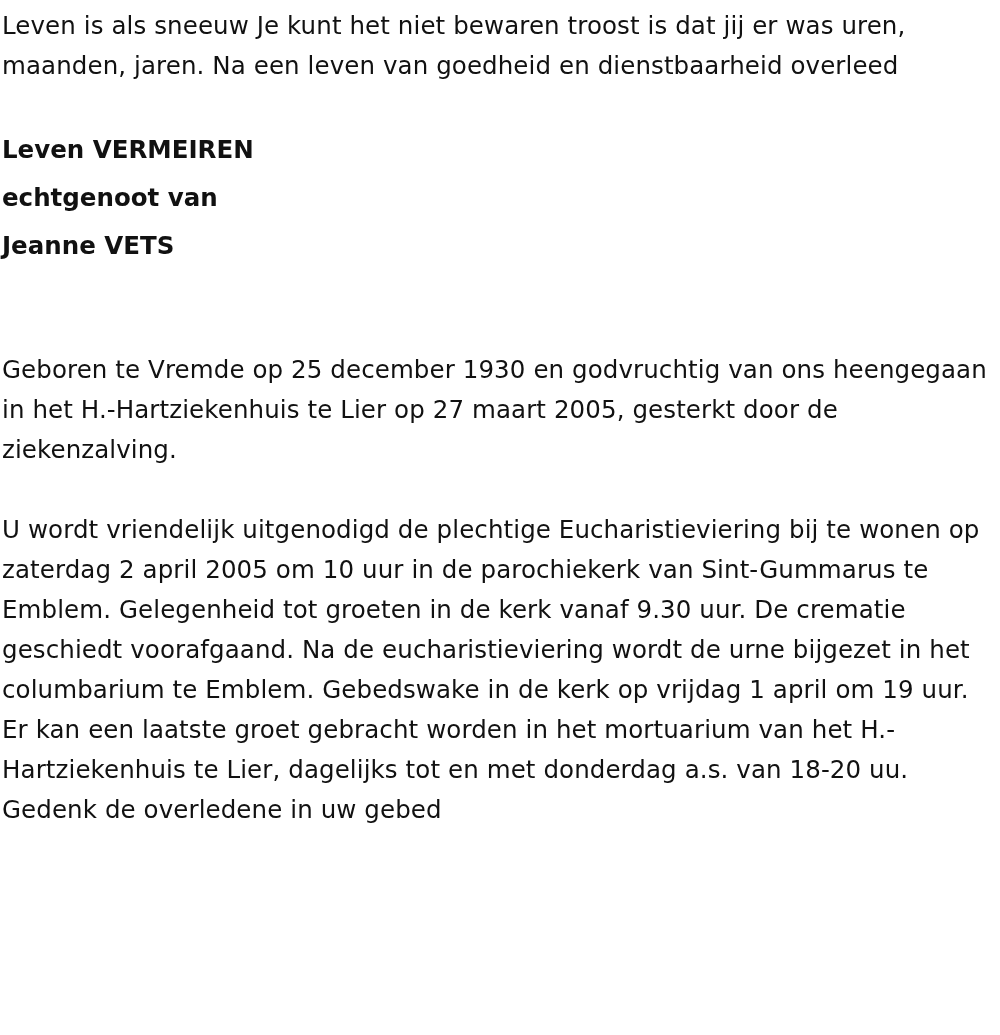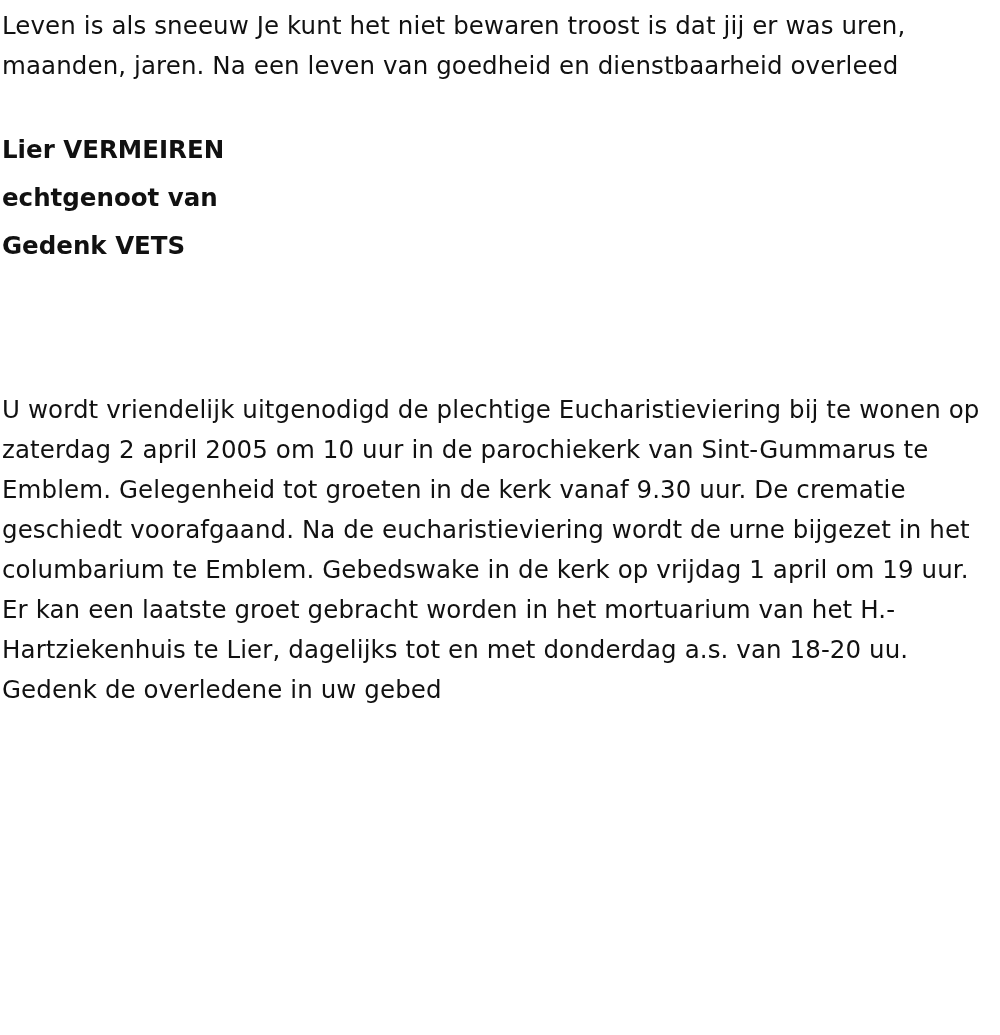--- a/index.html
+++ b/index.html
@@ -41,26 +41,27 @@
     }
   </style>
 </head>
 <body>
 
 <div class="page">
   <p class="para">Leven is als sneeuw Je kunt het niet bewaren troost is dat jij er was uren, maanden, jaren. Na een leven van goedheid en dienstbaarheid overleed</p>
   <div class="gap"></div>
 
   <div class="name-block">
-    <span class="line name">Lier VERMEIREN</span>
+    <span class="line name">Leven VERMEIREN</span>
     <span class="line">echtgenoot van</span>
-    <span class="line">Gedenk VETS</span>
+    <span class="line">Jeanne VETS</span>
   </div>
   <div class="gap"></div>
 
   <div class="gap"></div>
 
+  <p class="para">Geboren te Vremde op 25 december 1930 en godvruchtig van ons heengegaan in het H.-Hartziekenhuis te Lier op 27 maart 2005, gesterkt door de ziekenzalving.</p>
   <div class="gap"></div>
 
   <p class="para">U wordt vriendelijk uitgenodigd de plechtige Eucharistieviering bij te wonen op zaterdag 2 april 2005 om 10 uur in de parochiekerk van Sint-Gummarus te Emblem. Gelegenheid tot groeten in de kerk vanaf 9.30 uur. De crematie geschiedt voorafgaand. Na de eucharistieviering wordt de urne bijgezet in het columbarium te Emblem. Gebedswake in de kerk op vrijdag 1 april om 19 uur. Er kan een laatste groet gebracht worden in het mortuarium van het H.-Hartziekenhuis te Lier, dagelijks tot en met donderdag a.s. van 18-20 uu. Gedenk de overledene in uw gebed</p>
   <div class="gap"></div>
 
 </div>
 
 </body></html>

